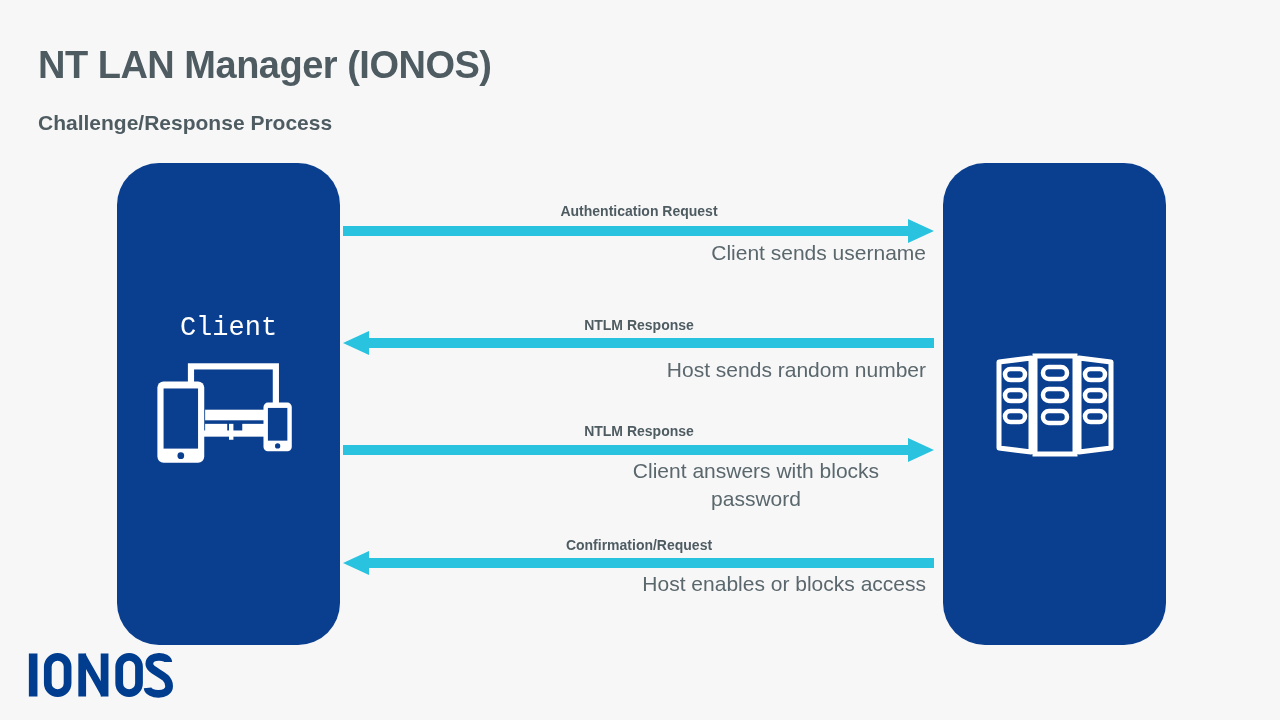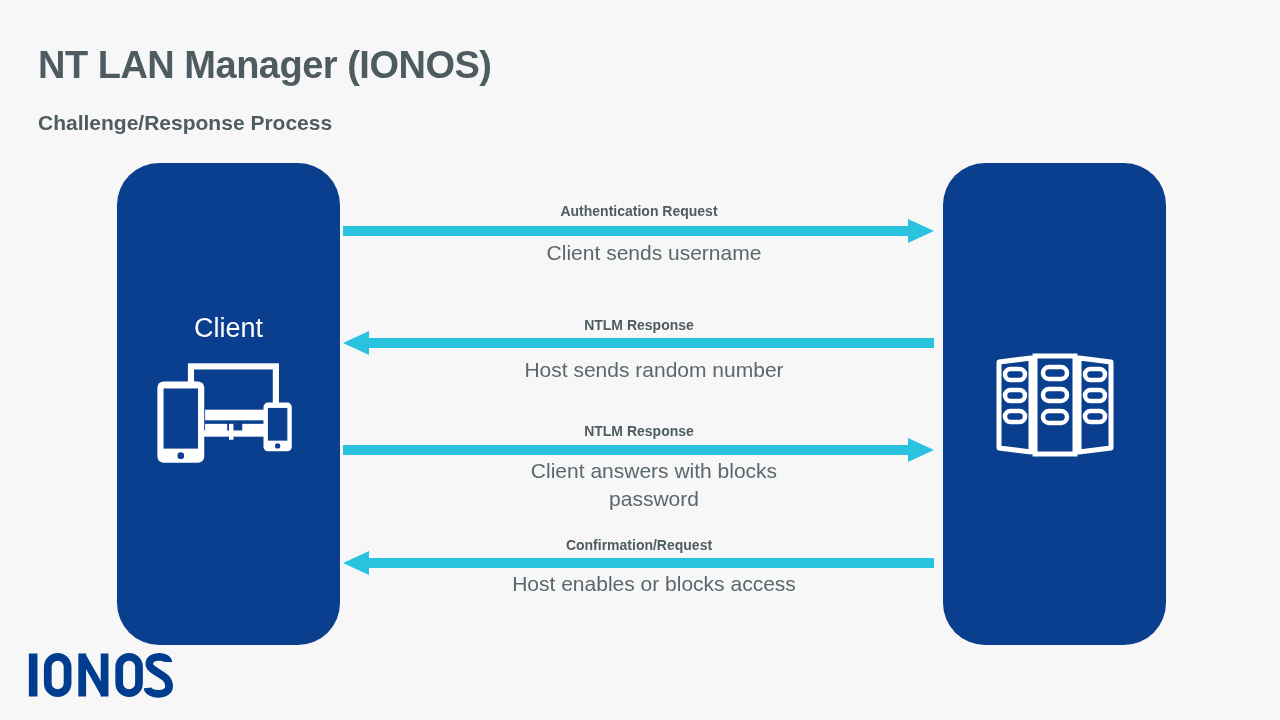--- a/index.html
+++ b/index.html
@@ -30,33 +30,33 @@
   }
   .node{
     position:absolute;top:163px;width:223px;height:482px;
     background:var(--node-fill);
     border-radius:42px;
   }
   .node.client{left:117px;}
   .node.host{left:943px;}
   .node-label{
     position:absolute;top:150px;left:0;width:100%;
-    text-align:center;color:#ffffff;font-size:27px;font-weight:400;
+    text-align:center;color:#ffffff;font-size:27px;font-weight:400;font-family:Liberation Mono, monospace;
   }
   .node-icon{position:absolute;left:50%;transform:translateX(-50%);}
   .client .node-icon{top:198px;}
   .host .node-icon{top:190px;}
   .msg-title{
     position:absolute;left:343px;width:592px;
     text-align:center;font-size:14px;font-weight:bold;color:var(--heading);
     line-height:24px;
   }
   .msg-desc{
-    position:absolute;left:358px;width:592px;
-    display:flex;justify-content:center;
+    position:absolute;left:334px;width:592px;
+    display:flex;justify-content:flex-end;
     text-align:center;font-size:21px;font-weight:400;color:var(--body-text);
     line-height:28px;
   }
   .msg-desc span{display:block;max-width:340px;}
   .arrow{position:absolute;left:343px;width:591px;height:24px;}
   .arrow .shaft{position:absolute;top:7px;height:10px;background:var(--arrow);}
   .arrow.right .shaft{left:0;right:22px;}
   .arrow.right .head{
     position:absolute;right:0;top:0;width:0;height:0;
     border-top:12px solid transparent;border-bottom:12px solid transparent;

